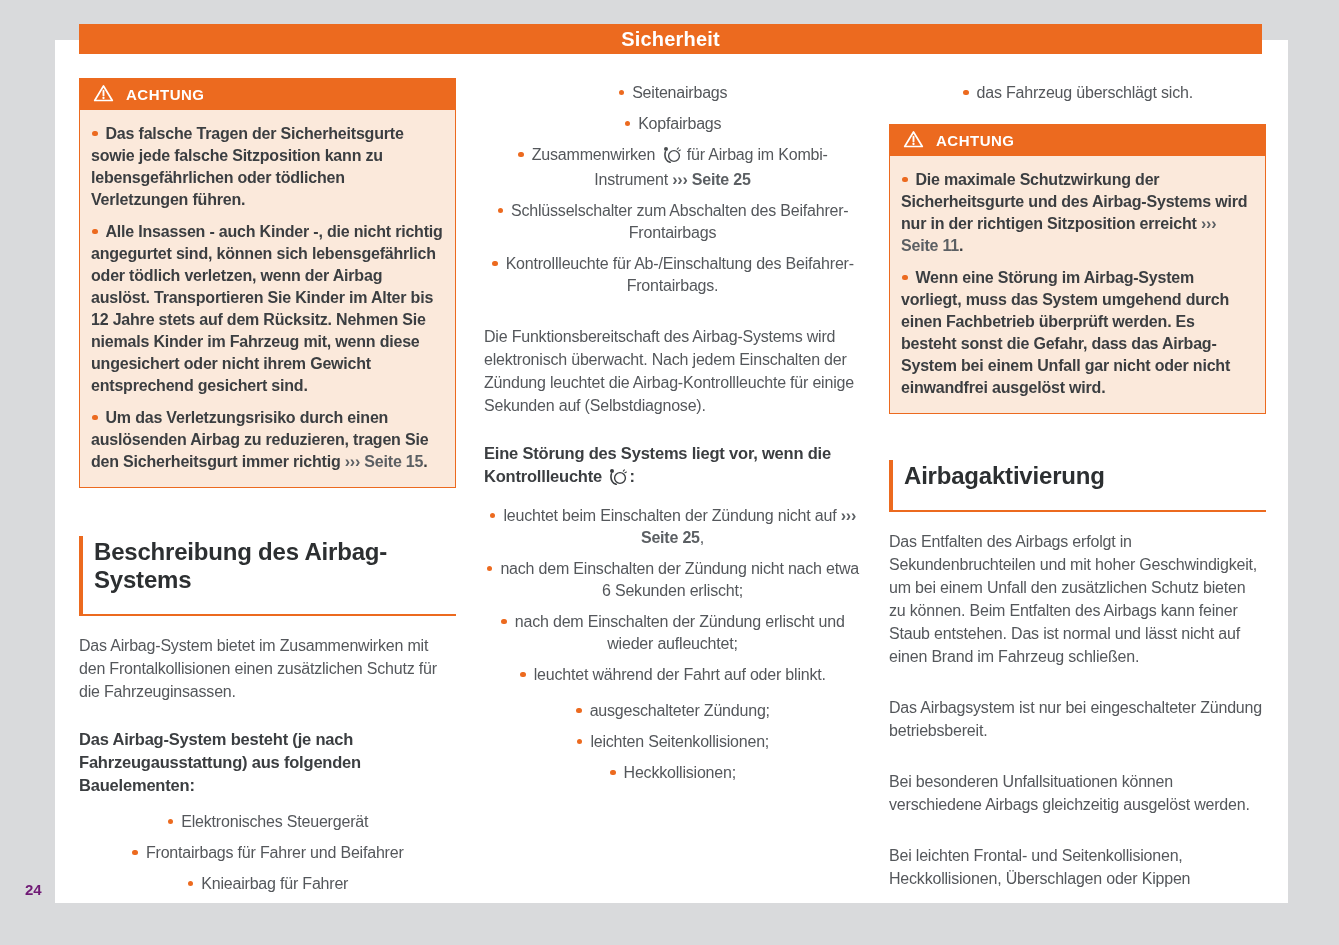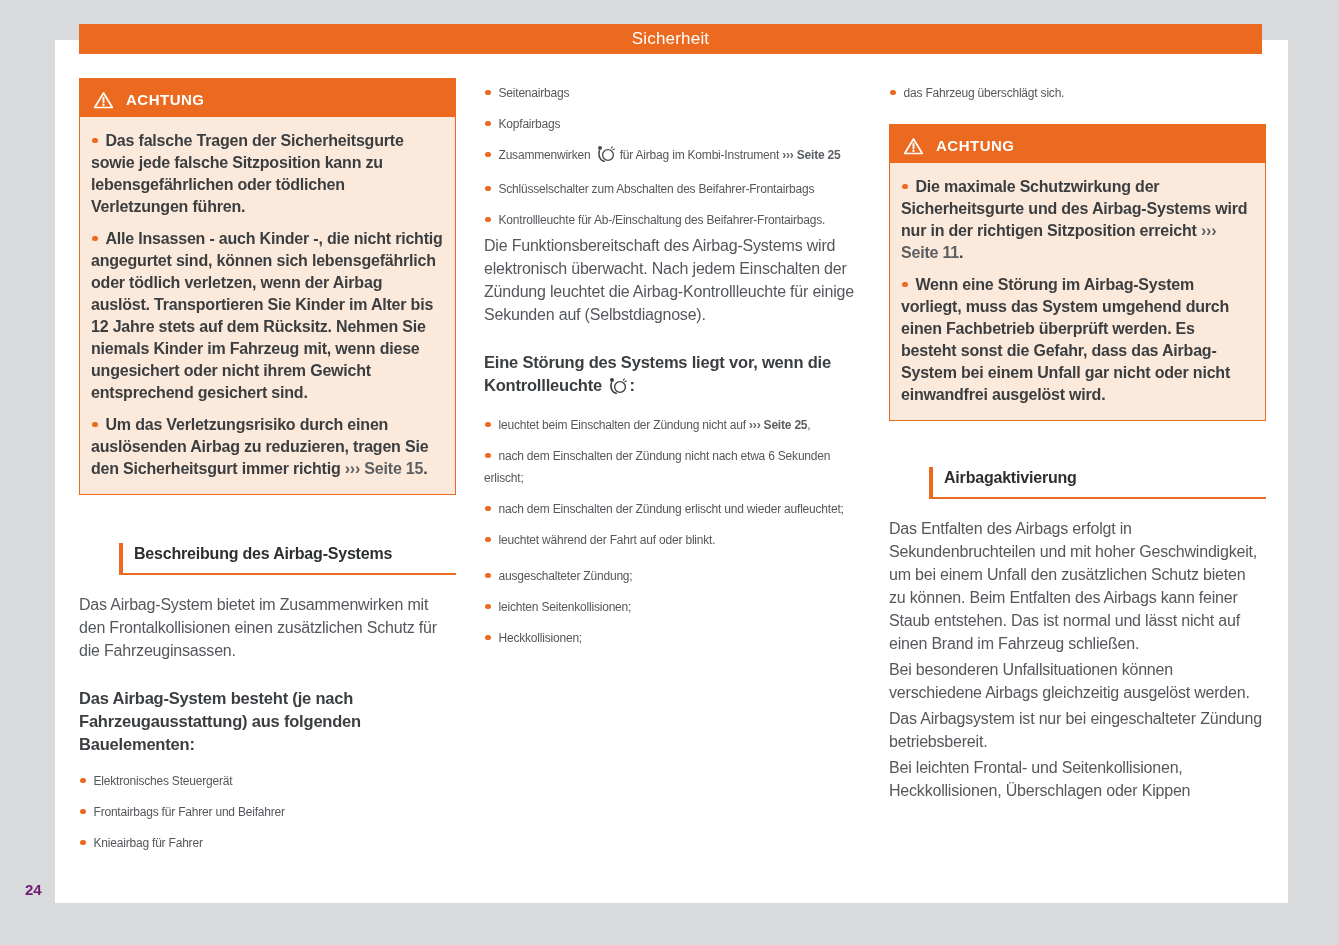--- a/index.html
+++ b/index.html
@@ -16,44 +16,44 @@
   body{
     width:1339px;height:945px;position:relative;overflow:hidden;
     background:var(--bg);
     font-family:"Liberation Sans",sans-serif;
     letter-spacing:-0.2px;
   }
   .page{position:absolute;left:55px;top:40px;width:1233px;height:863px;background:#ffffff;}
   .header-bar{
     position:absolute;left:79px;top:24px;width:1183px;height:30px;
     background:var(--orange);color:#fff;display:flex;align-items:center;justify-content:center;
-    font-size:17px;font-weight:normal;letter-spacing:.2px;
+    font-size:20px;font-weight:bold;letter-spacing:.2px;
   }
   .col{position:absolute;top:78px;width:377px;}
   .col1{left:79px}.col2{left:484px}.col3{left:889px}
 
   
   .warn{border:1.5px solid var(--orange);background:var(--warn-bg);}
   .warn-head{
-    background:var(--orange);color:#fff;height:38px;
-    display:flex;gap:10px;padding:12px 11px;
+    background:var(--orange);color:#fff;height:31px;
+    display:flex;align-items:center;gap:10px;padding:12px 11px;
     font-size:15px;font-weight:bold;letter-spacing:.5px;
   }
   .warn-body{padding:3px 11px 14px;}
   .warn-item{margin-top:10px;font-weight:bold;font-size:16px;line-height:22px;color:var(--text-bold);}
 
   .dot{display:inline-block;width:5.5px;height:5.5px;border-radius:50%;background:var(--orange);
        vertical-align:middle;margin:-3px 8px 0 1px;}
 
-  .bullet{font-size:12px;line-height:22px;color:var(--text);margin-top:9px;}
-  .para{font-size:16px;line-height:23px;color:var(--text);margin-top:3px;}
+  .bullet{font-size:16px;line-height:22px;color:var(--text);margin-top:9px;text-align:center;}
+  .para{font-size:16px;line-height:23px;color:var(--text);margin-top:28px;}
   .bold-head{font-size:16.5px;line-height:23px;font-weight:bold;color:var(--text-bold);margin-top:25px;}
   .section-head{
     border-left:4px solid var(--orange);border-bottom:2px solid var(--orange);
-    padding:2px 0 10px 11px;font-size:16px;font-weight:bold;color:var(--heading);margin-left:40px;
+    padding:2px 0 20px 11px;font-size:24px;font-weight:bold;color:var(--heading);
   }
   .ref{color:var(--ref);font-weight:bold;}
   .pagenum{position:absolute;left:25px;top:881px;font-size:15px;font-weight:bold;color:#701a75;}
   .mt4{margin-top:4px}.mt14{margin-top:14px}.mt18{margin-top:18px}.mt20{margin-top:20px}
   .mt46{margin-top:46px}.mt48{margin-top:48px}
   .inline-icon{display:inline-block;vertical-align:-3px;margin:0 2px;}
 </style>
 </head>
 <body>
 
@@ -140,18 +140,18 @@
     <div class="warn-body">
       <div class="warn-item"><span class="dot"></span><span>Die maximale Schutzwirkung der Sicherheitsgurte und des Airbag-Systems wird nur in der richtigen Sitzposition erreicht </span><span class="ref">››› Seite 11</span><span>.</span></div>
       <div class="warn-item"><span class="dot"></span><span>Wenn eine Störung im Airbag-System vorliegt, muss das System umgehend durch einen Fachbetrieb überprüft werden. Es besteht sonst die Gefahr, dass das Airbag-System bei einem Unfall gar nicht oder nicht einwandfrei ausgelöst wird.</span></div>
     </div>
   </div>
 
   <div class="section-head mt46">
     <span>Airbagaktivierung</span>
   </div>
   <div class="para mt18">Das Entfalten des Airbags erfolgt in Sekundenbruchteilen und mit hoher Geschwindigkeit, um bei einem Unfall den zusätzlichen Schutz bieten zu können. Beim Entfalten des Airbags kann feiner Staub entstehen. Das ist normal und lässt nicht auf einen Brand im Fahrzeug schließen.</div>
+  <div class="para">Das Airbagsystem ist nur bei eingeschalteter Zündung betriebsbereit.</div>
   <div class="para">Bei besonderen Unfallsituationen können verschiedene Airbags gleichzeitig ausgelöst werden.</div>
-  <div class="para">Das Airbagsystem ist nur bei eingeschalteter Zündung betriebsbereit.</div>
   <div class="para">Bei leichten Frontal- und Seitenkollisionen, Heckkollisionen, Überschlagen oder Kippen</div>
 </div>
 
 <div class="pagenum">24</div>
 
 </body></html>

